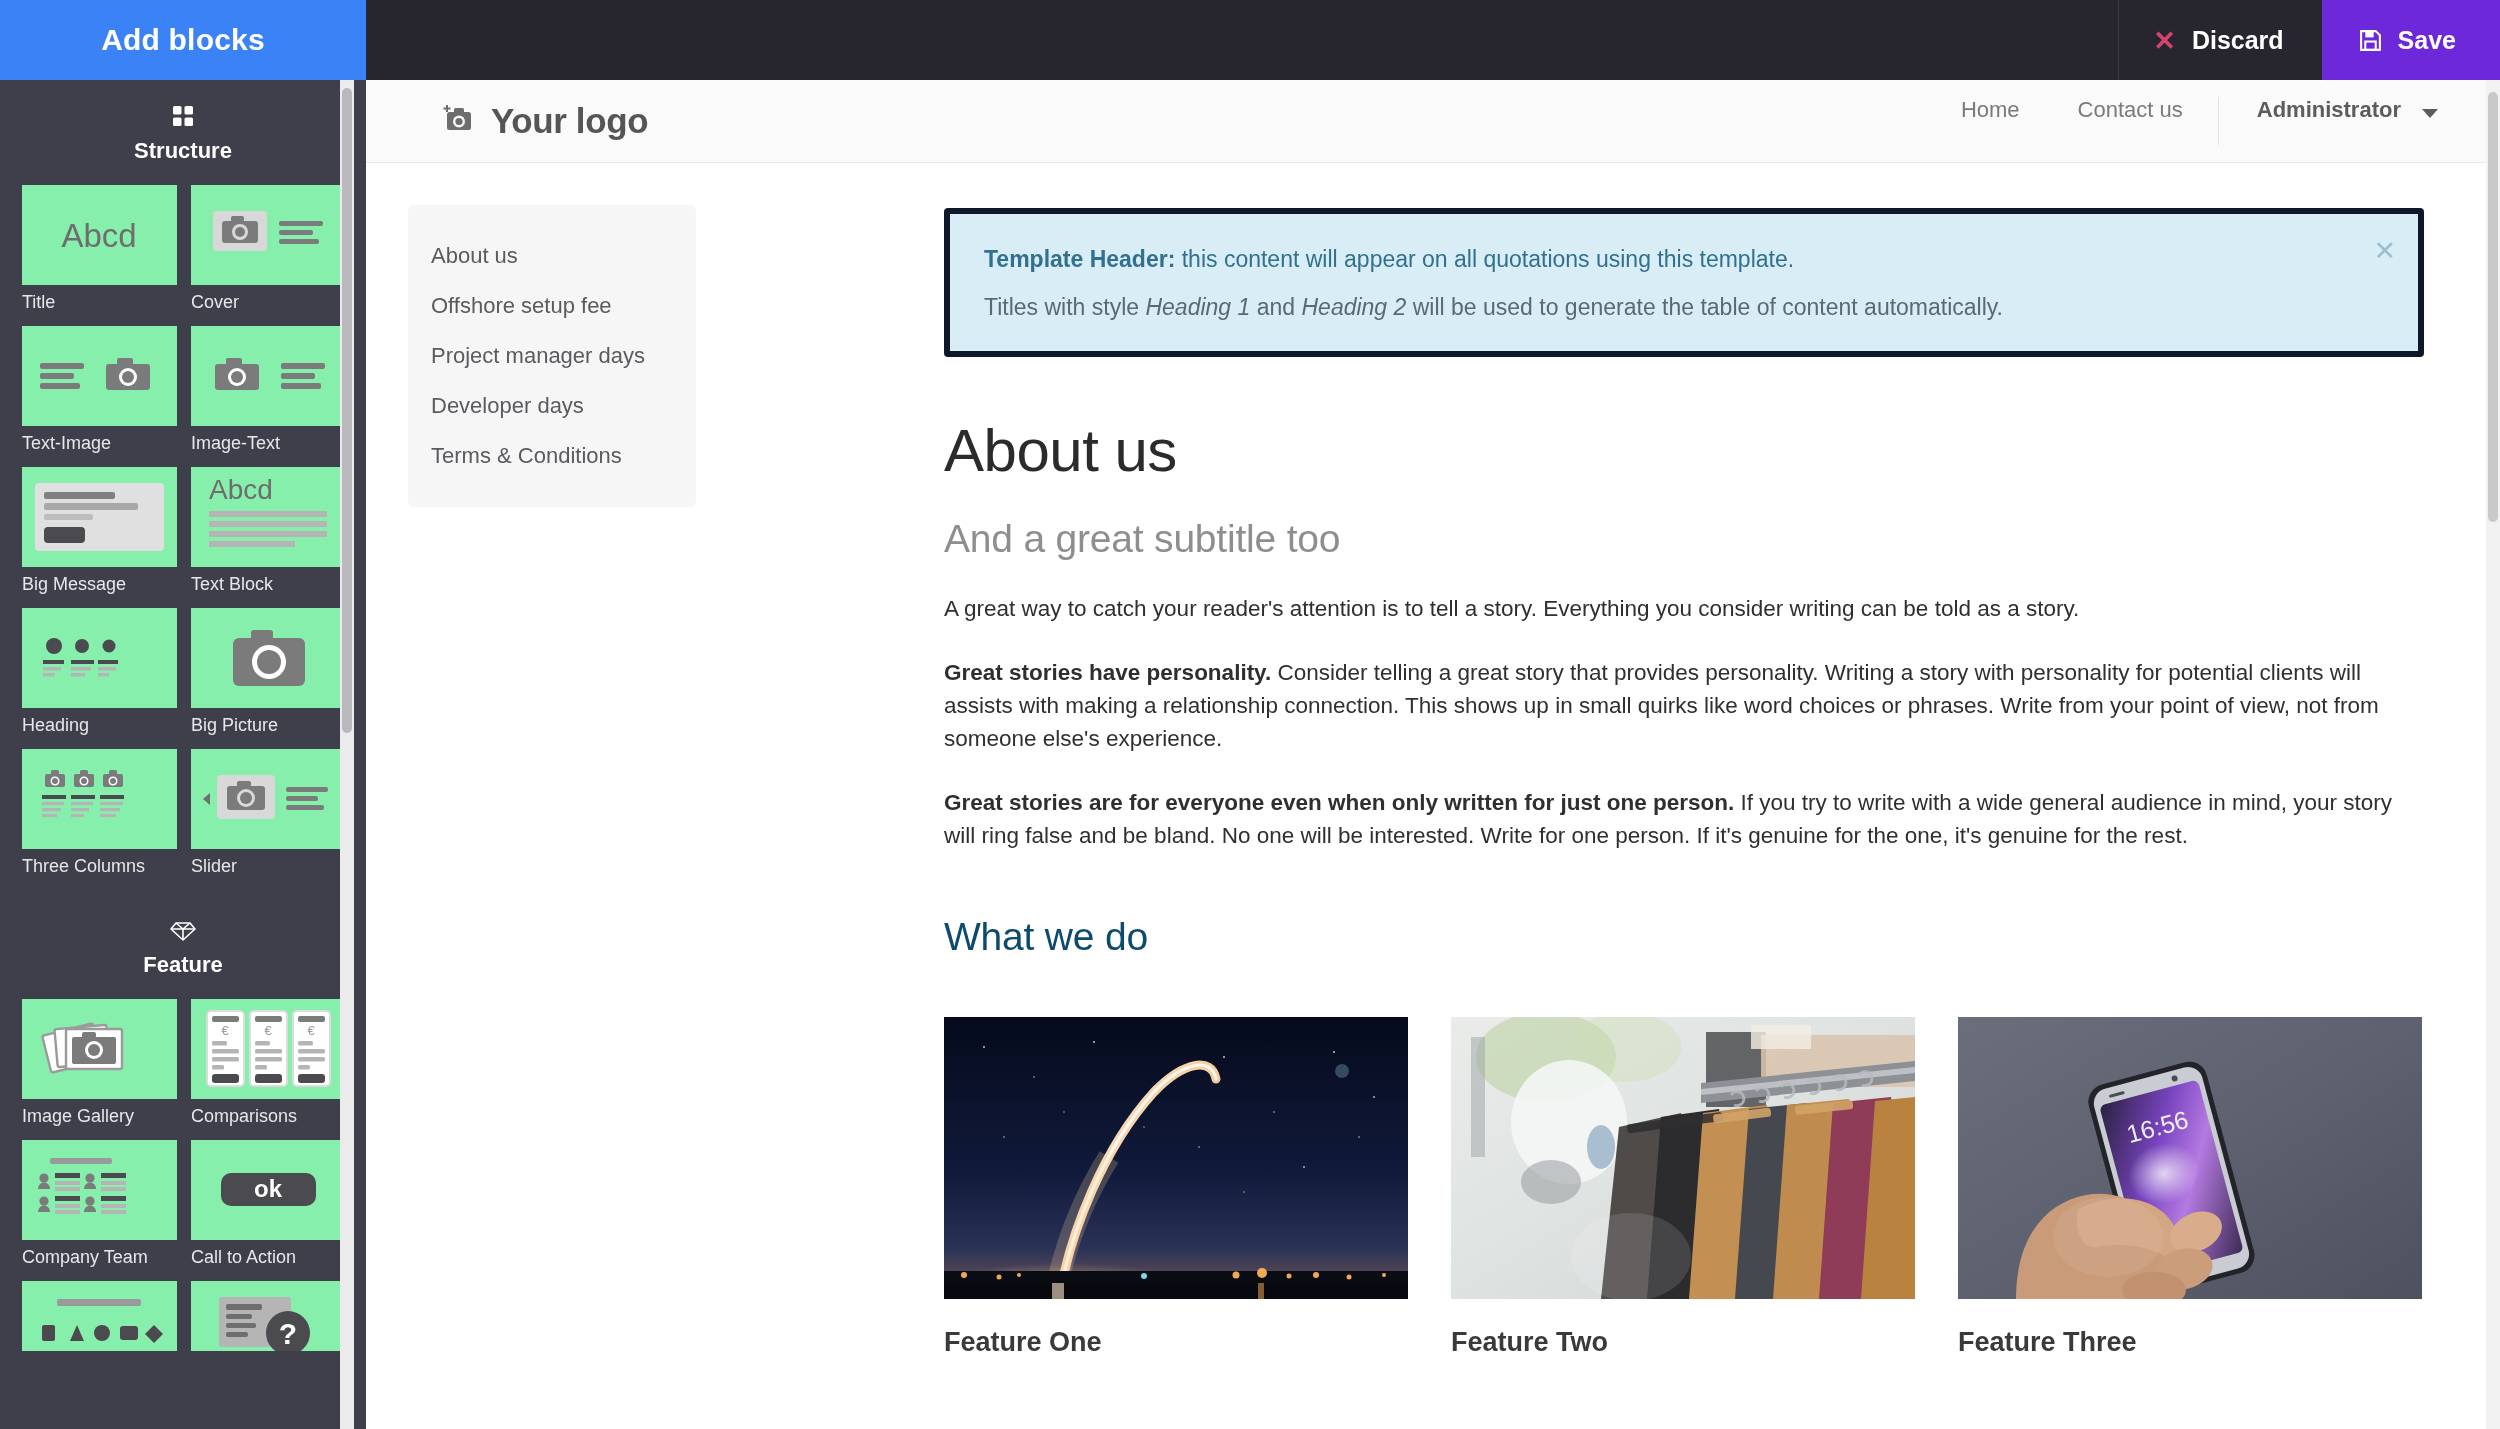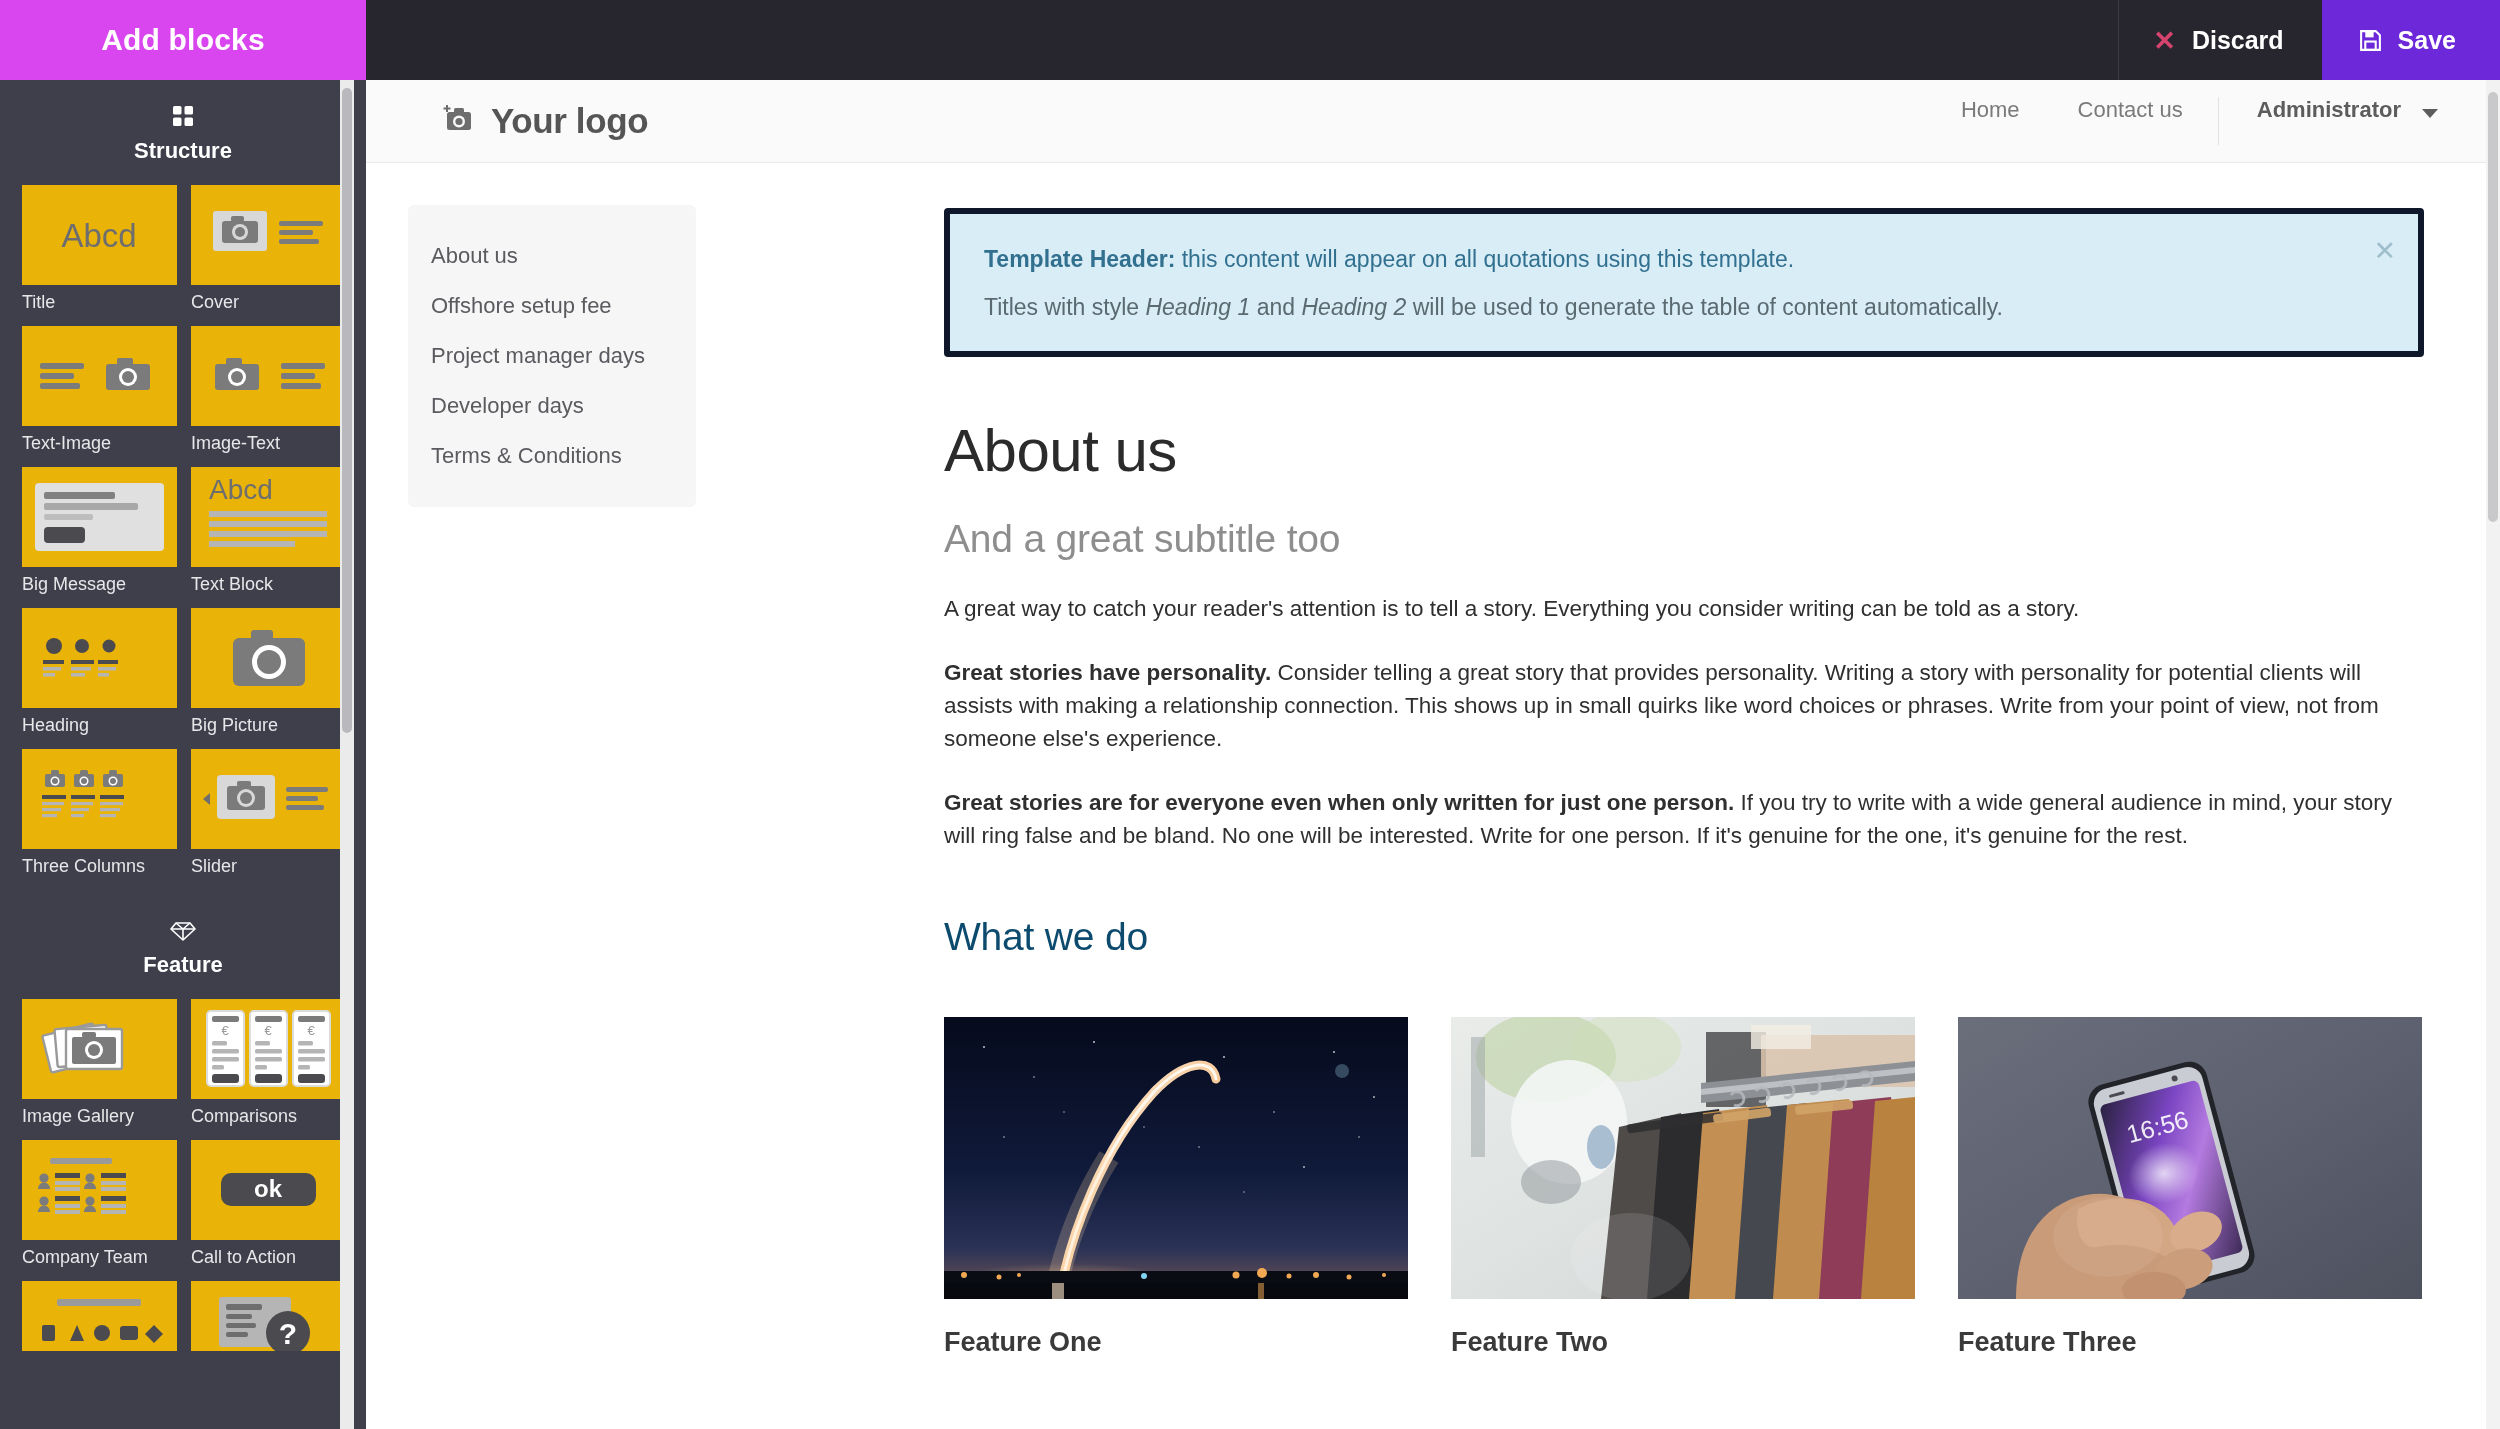--- a/index.html
+++ b/index.html
@@ -13,21 +13,21 @@
   
   .topbar {
     position: absolute; top: 0; left: 0;
     width: 2500px; height: 80px;
     background: #27262e;
     display: flex; align-items: stretch;
     z-index: 40;
   }
   .topbar-left {
     width: 366px; height: 80px;
-    background: #d946ef;
+    background: #3b82f6;
     display: flex; align-items: center; justify-content: center;
   }
   .topbar-title {
     color: #ffffff; font-size: 30px; font-weight: bold;
     letter-spacing: .2px;
   }
   .topbar-spacer { flex: 1 1 auto; }
   .topbar-actions { display: flex; align-items: stretch; }
   .btn-discard {
     display: flex; align-items: center; gap: 16px;
@@ -67,21 +67,21 @@
   .gem-ico  { display: inline-block; width: 26px; height: 20px; position: relative; top:2px;}
   .sb-grid {
     display: grid;
     grid-template-columns: 155px 155px;
     gap: 13px 14px;
     padding: 0 22px;
   }
   .sb-cell { width: 155px; }
   .thumb {
     width: 155px; height: 100px;
-    background: #eab308;
+    background: #86efac;
     display: flex; align-items: center; justify-content: center;
     overflow: hidden;
     cursor: pointer;
   }
   .thumb svg { display: block; }
   .sb-label {
     color: #e7e7ea; font-size: 18px;
     margin-top: 7px; white-space: nowrap;
     overflow: hidden; text-overflow: clip;
   }

